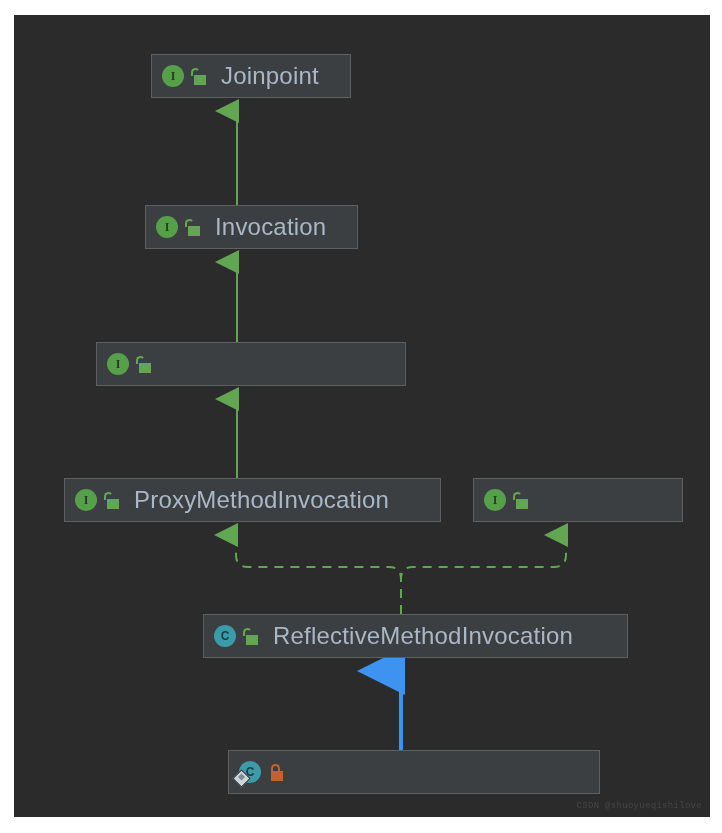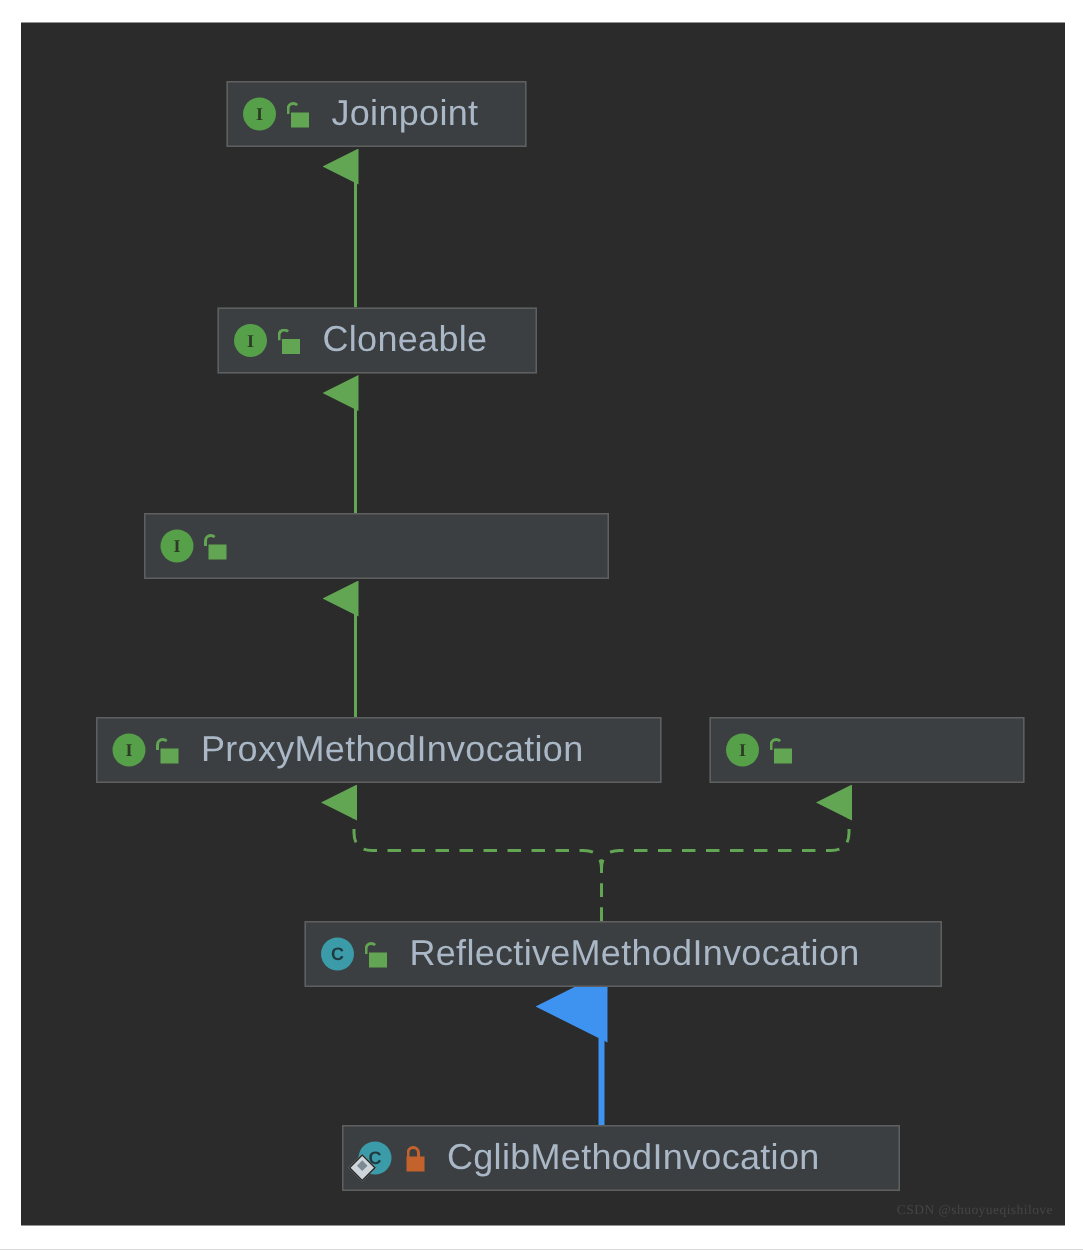--- a/index.html
+++ b/index.html
@@ -136,21 +136,21 @@
     top: 0px;
     border-color: #c4622d;
   }
   .watermark {
     position: absolute;
     right: 8px;
     bottom: 6px;
     color: #4a4a4a;
     font-size: 9px;
     letter-spacing: 0.3px;
-    font-family: Liberation Serif, serif;
+    font-family: Liberation Mono, monospace;
     opacity: 0.85;
     white-space: nowrap;
     text-align: right;
   }
 </style>
 </head>
 <body>
 
 <div id="root">
   <div id="canvas">
@@ -202,21 +202,21 @@
     </div>
 
     <div class="node" style="left:131px; top:190px; width:213px;">
       <span class="icon-type iface">
         <span class="disc">I</span>
       </span>
       <span class="icon-lock open">
         <span class="shackle"></span>
           <span class="body"></span>
       </span>
-      <span class="label">Cloneable</span>
+      <span class="label">Invocation</span>
     </div>
 
     <div class="node" style="left:82px; top:327px; width:310px;">
       <span class="icon-type iface">
         <span class="disc">I</span>
       </span>
       <span class="icon-lock open">
         <span class="shackle"></span>
           <span class="body"></span>
       </span>
@@ -256,18 +256,17 @@
 
     <div class="node" style="left:214px; top:735px; width:372px;">
       <span class="icon-type cls">
         <span class="disc">C</span>
         <span class="inner-marker"></span>
       </span>
       <span class="icon-lock closed">
         <span class="shackle"></span>
           <span class="body"></span>
       </span>
-      <span class="label">CglibMethodInvocation</span>
     </div>
 
     <div class="watermark">CSDN @shuoyueqishilove</div>
   </div>
 </div>
 
 </body></html>

